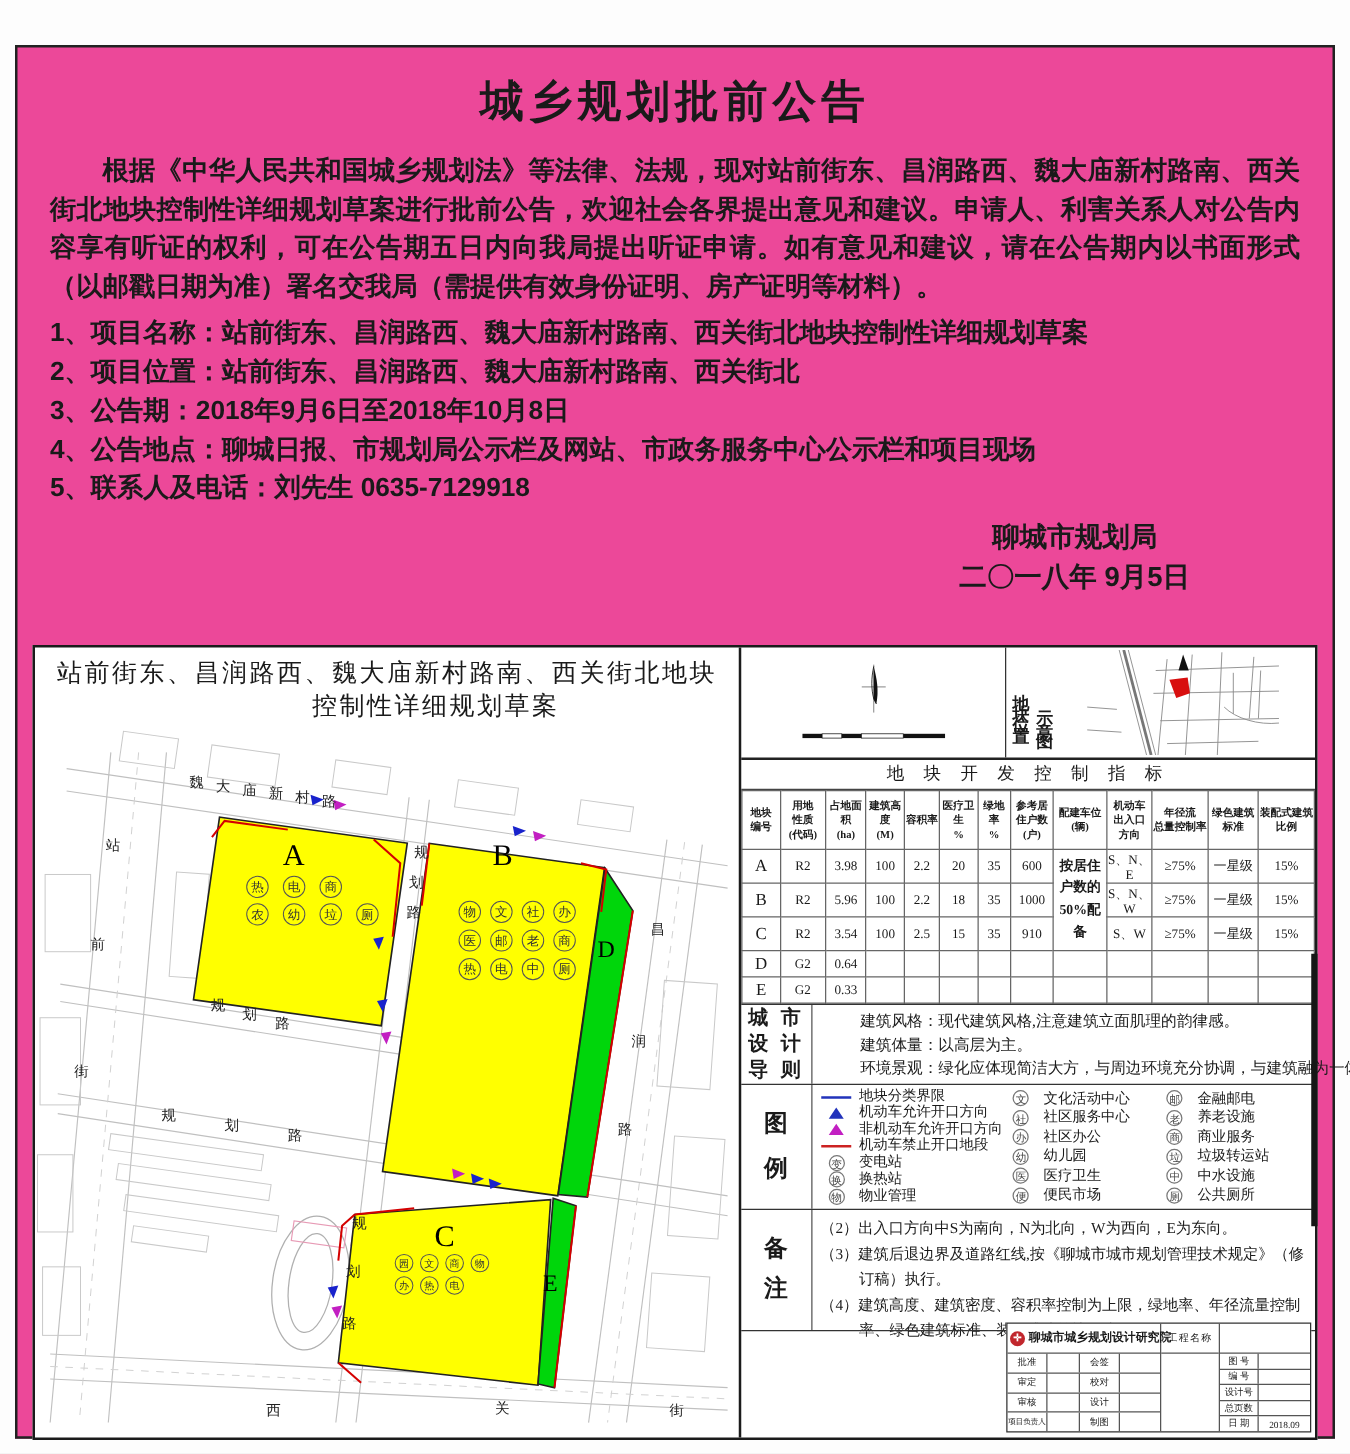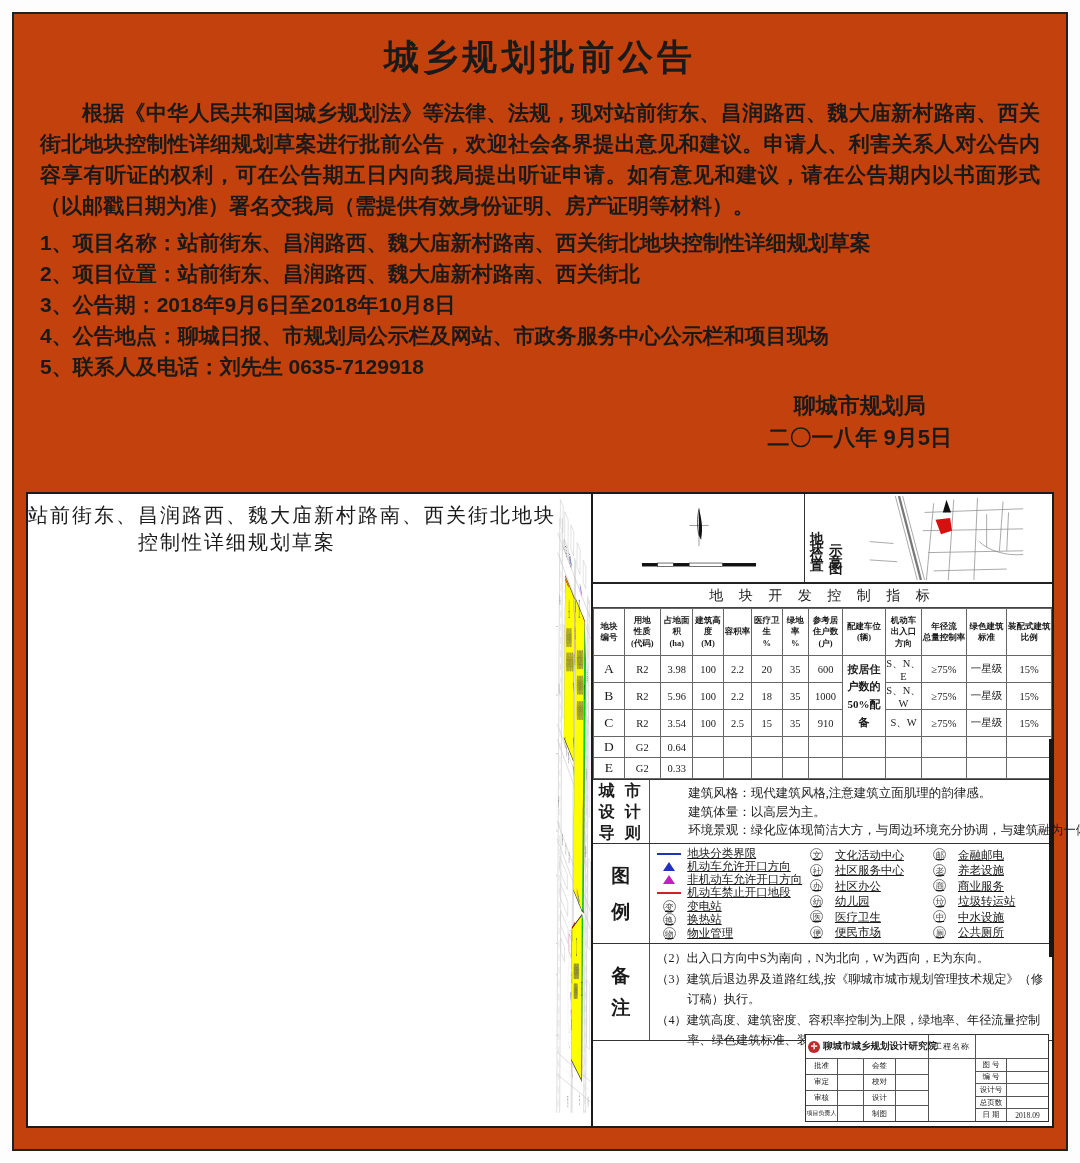--- a/index.html
+++ b/index.html
@@ -1,31 +1,31 @@
 <!DOCTYPE html>
 <html><head>
 <meta charset="utf-8">
 <style>
   html,body{margin:0;padding:0;background:#e8e8e8;}
   .page{width:1080px;height:1163px;background:#fdfdfd;position:relative;overflow:hidden;color:#1a1a1a;}
-  .frame{position:absolute;inset:12px;border:2px solid #222;box-sizing:border-box;background:#c2410c;}
+  .frame{position:absolute;inset:12px;border:2px solid #222;box-sizing:border-box;background:#ec4899;margin-top:24px;}
   
   .top{height:474px;overflow:hidden;box-sizing:border-box;padding:12px 26px 0;font-family:"Liberation Sans",sans-serif;}
   .top h1{margin:8px 0 16px;text-align:center;font-size:35px;letter-spacing:4px;font-weight:bold;}
   .a-body{font-size:21px;line-height:31px;font-weight:700;text-align:justify;text-indent:42px;margin:0 0 6px;}
   .plabel{font-size:21px;line-height:31px;font-weight:700;}
   .item{font-size:21px;line-height:31px;font-weight:700;}
   .sig{display:flex;justify-content:flex-end;padding-right:88px;margin-top:8px;}
   .sigin{text-align:center;font-size:22px;line-height:32px;font-weight:700;}
   
   .bottom{margin:4px 12px 0;border:2px solid #1b1b1b;height:636px;display:flex;box-sizing:border-box;background:#fff;}
-  .map-col{flex:0 0 55%;border-right:2px solid #1b1b1b;display:flex;flex-direction:row;font-family:"Liberation Serif",serif;min-width:0;}
+  .map-col{flex:0 0 55%;border-right:2px solid #1b1b1b;display:flex;flex-direction:column;font-family:"Liberation Serif",serif;min-width:0;}
   .map-title{padding-top:8px;font-size:20px;letter-spacing:2px;line-height:27px;height:62px;box-sizing:border-box;}
   .mt1{text-align:center;}
-  .mt2{padding-left:110px;}
+  .mt2{text-align:center;padding-left:78px;font-family:Liberation Mono, monospace;}
   .map-col svg{flex:1;width:100%;}
   
   .panel{flex:1;display:flex;flex-direction:column;font-family:"Liberation Serif",serif;position:relative;min-width:0;}
   .p-top{height:88px;border-bottom:2px solid #222;display:flex;flex:none;}
   .p-compass{width:46%;border-right:1px solid #333;display:flex;align-items:center;justify-content:center;flex-direction:column;gap:2px;}
   .p-loc{flex:1;display:flex;align-items:center;padding:3px 4px;gap:4px;}
   .vlab{writing-mode:vertical-rl;letter-spacing:9px;font-size:13.5px;font-weight:bold;line-height:15px;}
   .v2{margin-top:18px;}
   .minimap{flex:1;height:84px;}
   .p-ttl{height:23px;line-height:23px;text-align:center;font-weight:normal;font-size:14px;letter-spacing:6px;border-bottom:1px solid #444;flex:none;}
@@ -43,21 +43,21 @@
   .lg-l{font-size:19px;line-height:36px;letter-spacing:1px;}
   .nt-l{font-size:19px;line-height:32px;letter-spacing:1px;}
   .sec-body{flex:1;padding:4px 6px;min-width:0;}
   .gl-sec{height:64px;gap:20px;}
   .gl-line{font-size:12.5px;line-height:18.5px;padding-left:12px;white-space:nowrap;}
   .lg-sec{height:100px;}
   .legend{display:flex;padding:3px 2px 3px 6px;}
   .leg-col{display:flex;flex-direction:column;justify-content:space-around;}
   .leg-col.c1{flex:1.2;}
   .leg-col.c2,.leg-col.c3{flex:1;}
-  .leg-item{display:flex;align-items:center;gap:5px;font-size:11.5px;line-height:12.5px;white-space:nowrap;text-decoration:underline;}
+  .leg-item{display:flex;align-items:center;gap:5px;font-size:11.5px;line-height:12.5px;white-space:nowrap;}
   .mk{width:26px;flex:none;display:flex;align-items:center;justify-content:center;}
   .m-line{width:24px;height:0;border-top:2px solid #2233bb;}
   .m-line.red{border-top-color:#cc2222;}
   .m-arr{width:0;height:0;border-left:6px solid transparent;border-right:6px solid transparent;border-bottom:9px solid #2233bb;}
   .m-arr.mag{border-bottom-color:#c21fc2;}
   .m-circ{width:13px;height:13px;border:1px solid #777;border-radius:50%;font-size:8.5px;line-height:13px;text-align:center;color:#444;background:#fff;box-sizing:border-box;}
   .nt-sec{height:97px;}
   .note{font-size:12.2px;line-height:20.5px;padding-left:2.55em;text-indent:-2.55em;}
   .p-fill{flex:1;position:relative;border-top:1.5px solid #333;}
   .scan-bar{position:absolute;right:-2px;top:245px;width:5px;height:218px;background:#161616;}

